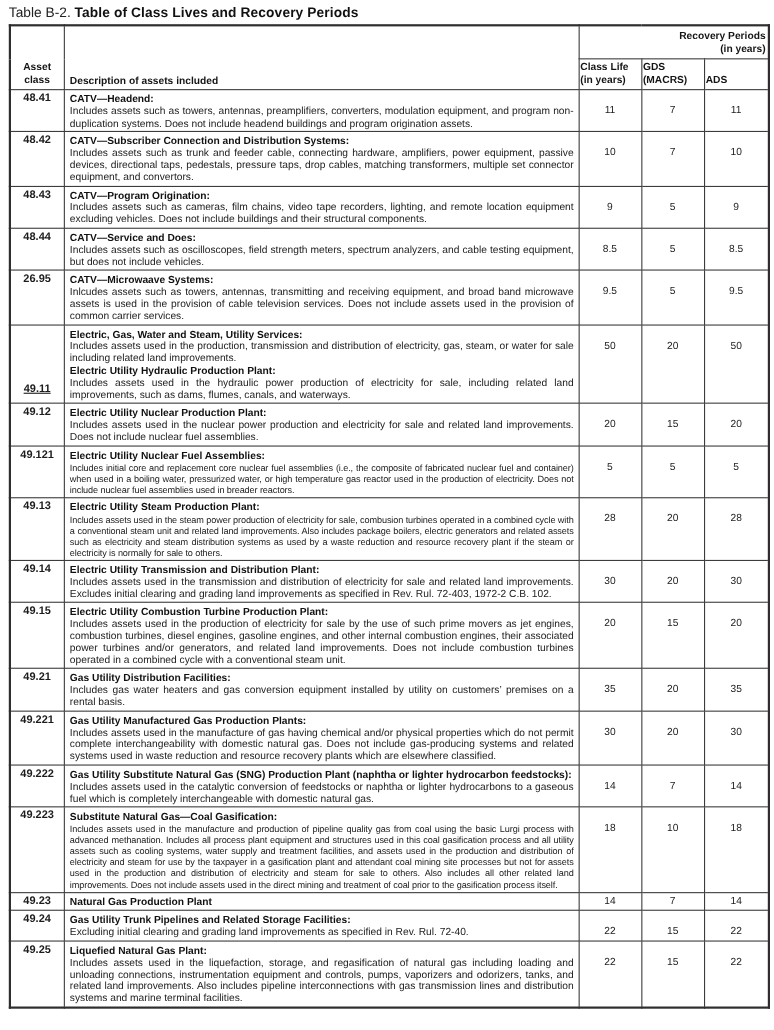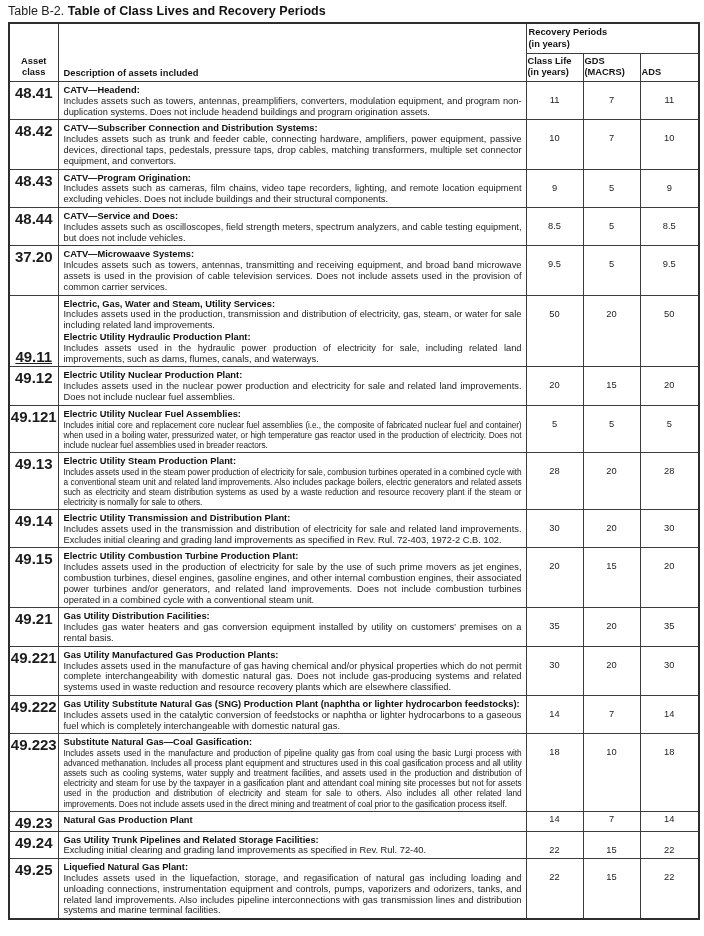--- a/index.html
+++ b/index.html
@@ -28,26 +28,26 @@
   col.c-asset { width: 49px; }
   col.c-desc  { width: 468px; }
   col.c-life  { width: 57px; }
   col.c-gds   { width: 57px; }
   col.c-ads   { width: 59px; }
 
   
   th { font-weight: bold; color: #141414; }
   th.h-asset { vertical-align: bottom; text-align: center; padding: 2px 2px 3px; line-height: 11px; margin-top: 22px; }
   th.h-desc  { vertical-align: bottom; text-align: left; padding: 2px 4px 3px 5px; }
-  th.h-rp    { text-align: left; padding: 3px 2px; line-height: 11.5px; }
+  th.h-rp    { text-align: right; padding: 3px 2px; line-height: 11.5px; }
   th.h-sub   { vertical-align: bottom; text-align: left; padding: 2px 1px 3px; line-height: 11px; }
 
   
   td.ac { vertical-align: top; text-align: center; padding-top: 2px; font-weight: bold; }
-  td.ac .acnum { display: block; font-size: 15px; }
+  td.ac .acnum { display: block; font-size: 10px; }
   td.ac .acnum.offset { margin-top: 50px; text-decoration: underline; }
   td.desc { vertical-align: top; padding: 2px 4px 2px 5px; }
   .bh { font-weight: bold; color: #111; line-height: 10.8px; padding-top: 1px; }
   .bt { line-height: 10.8px; text-align: justify; color: #222; }
   tr.condensed .bt { font-size: 8.3px; line-height: 10.1px; letter-spacing: -0.1px; }
   td.val { vertical-align: top; text-align: center; padding-top: 13px; font-size: 9.5px; }
   tr.single td.val { padding-top: 2px; }
 </style>
 </head>
 <body>
@@ -132,21 +132,21 @@
     <td class="desc">
             <div class="bh">CATV—Service and Does:</div>
             <div class="bt">Includes assets such as oscilloscopes, field strength meters, spectrum analyzers, and cable testing equipment, but does not include vehicles.</div>
           </td>
     <td class="val">8.5</td>
     <td class="val">5</td>
     <td class="val">8.5</td>
   </tr>
         <tr>
     <td class="ac">
-            <span class="acnum">37.20</span>
+            <span class="acnum">26.95</span>
           </td>
     <td class="desc">
             <div class="bh">CATV—Microwaave Systems:</div>
             <div class="bt">Inlcudes assets such as towers, antennas, transmitting and receiving equipment, and broad band microwave assets is used in the provision of cable television services. Does not include assets used in the provision of common carrier services.</div>
           </td>
     <td class="val">9.5</td>
     <td class="val">5</td>
     <td class="val">9.5</td>
   </tr>
         <tr>

